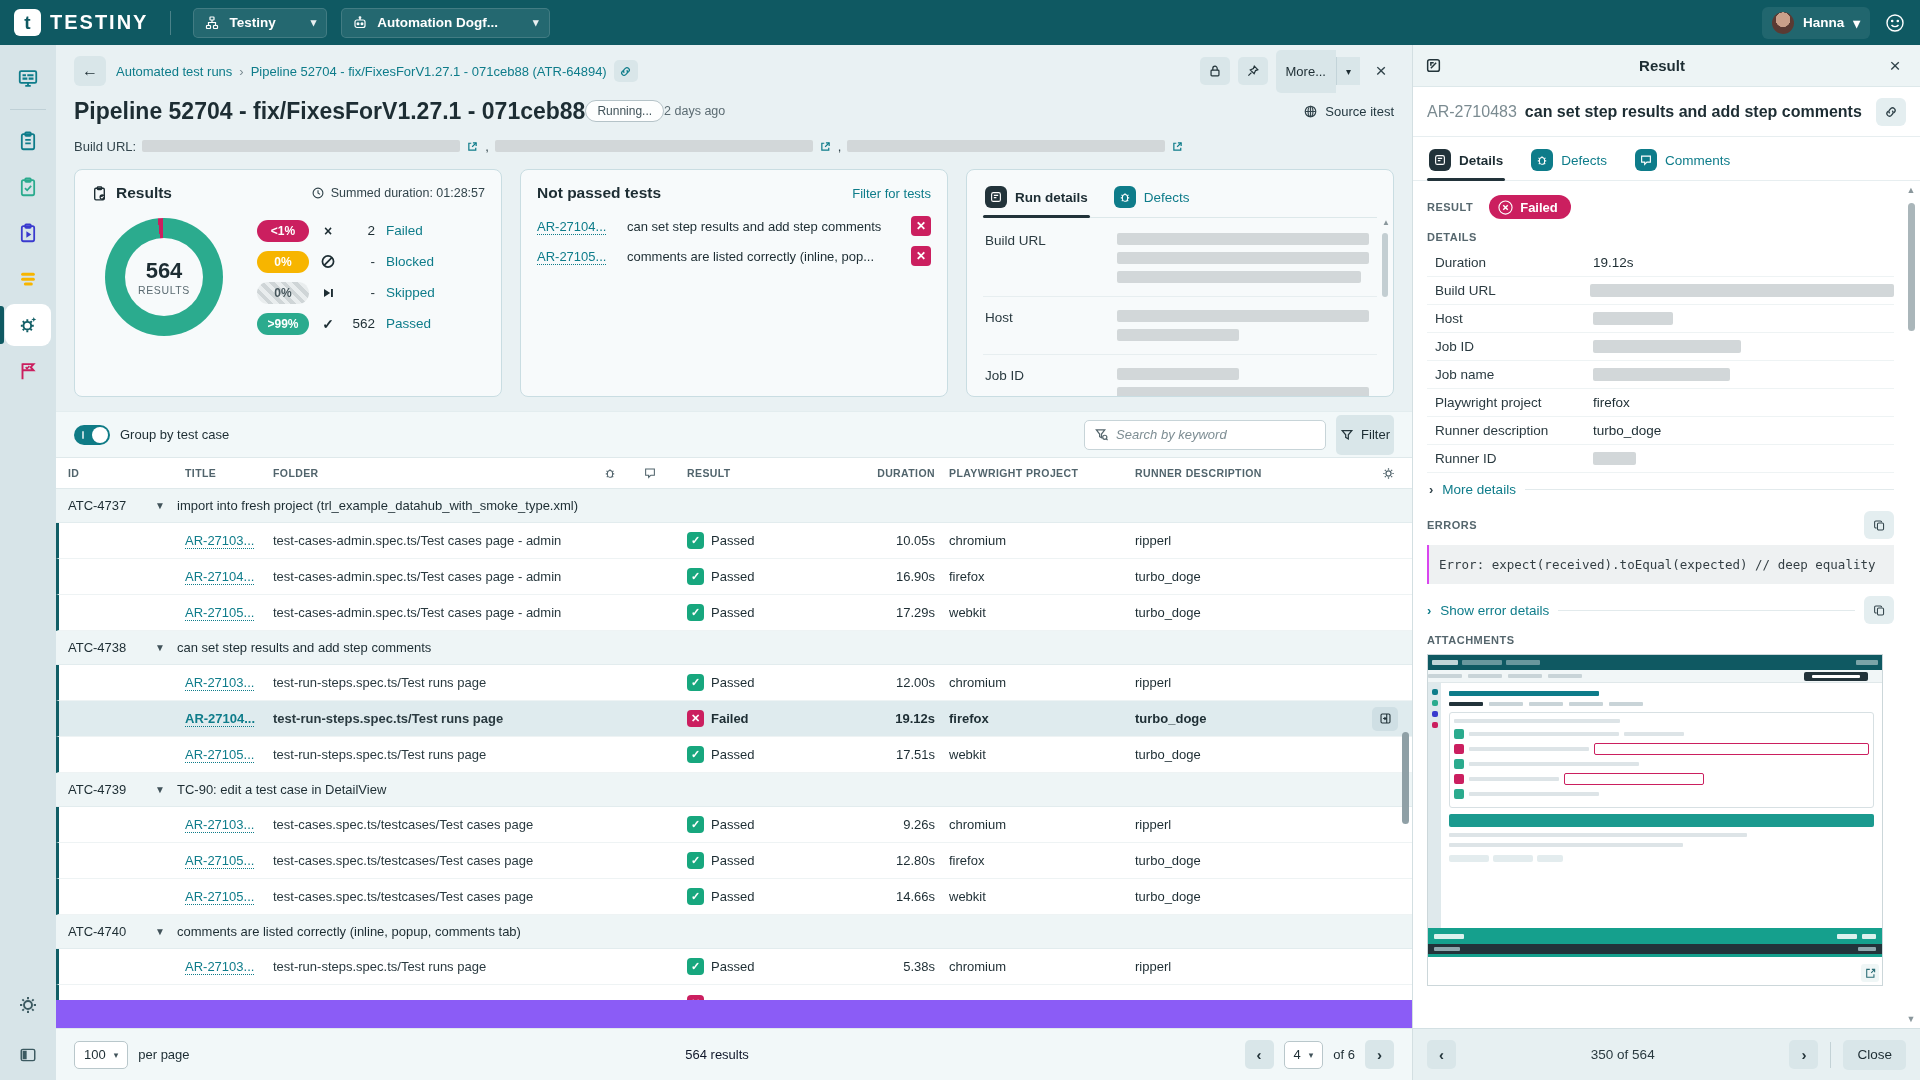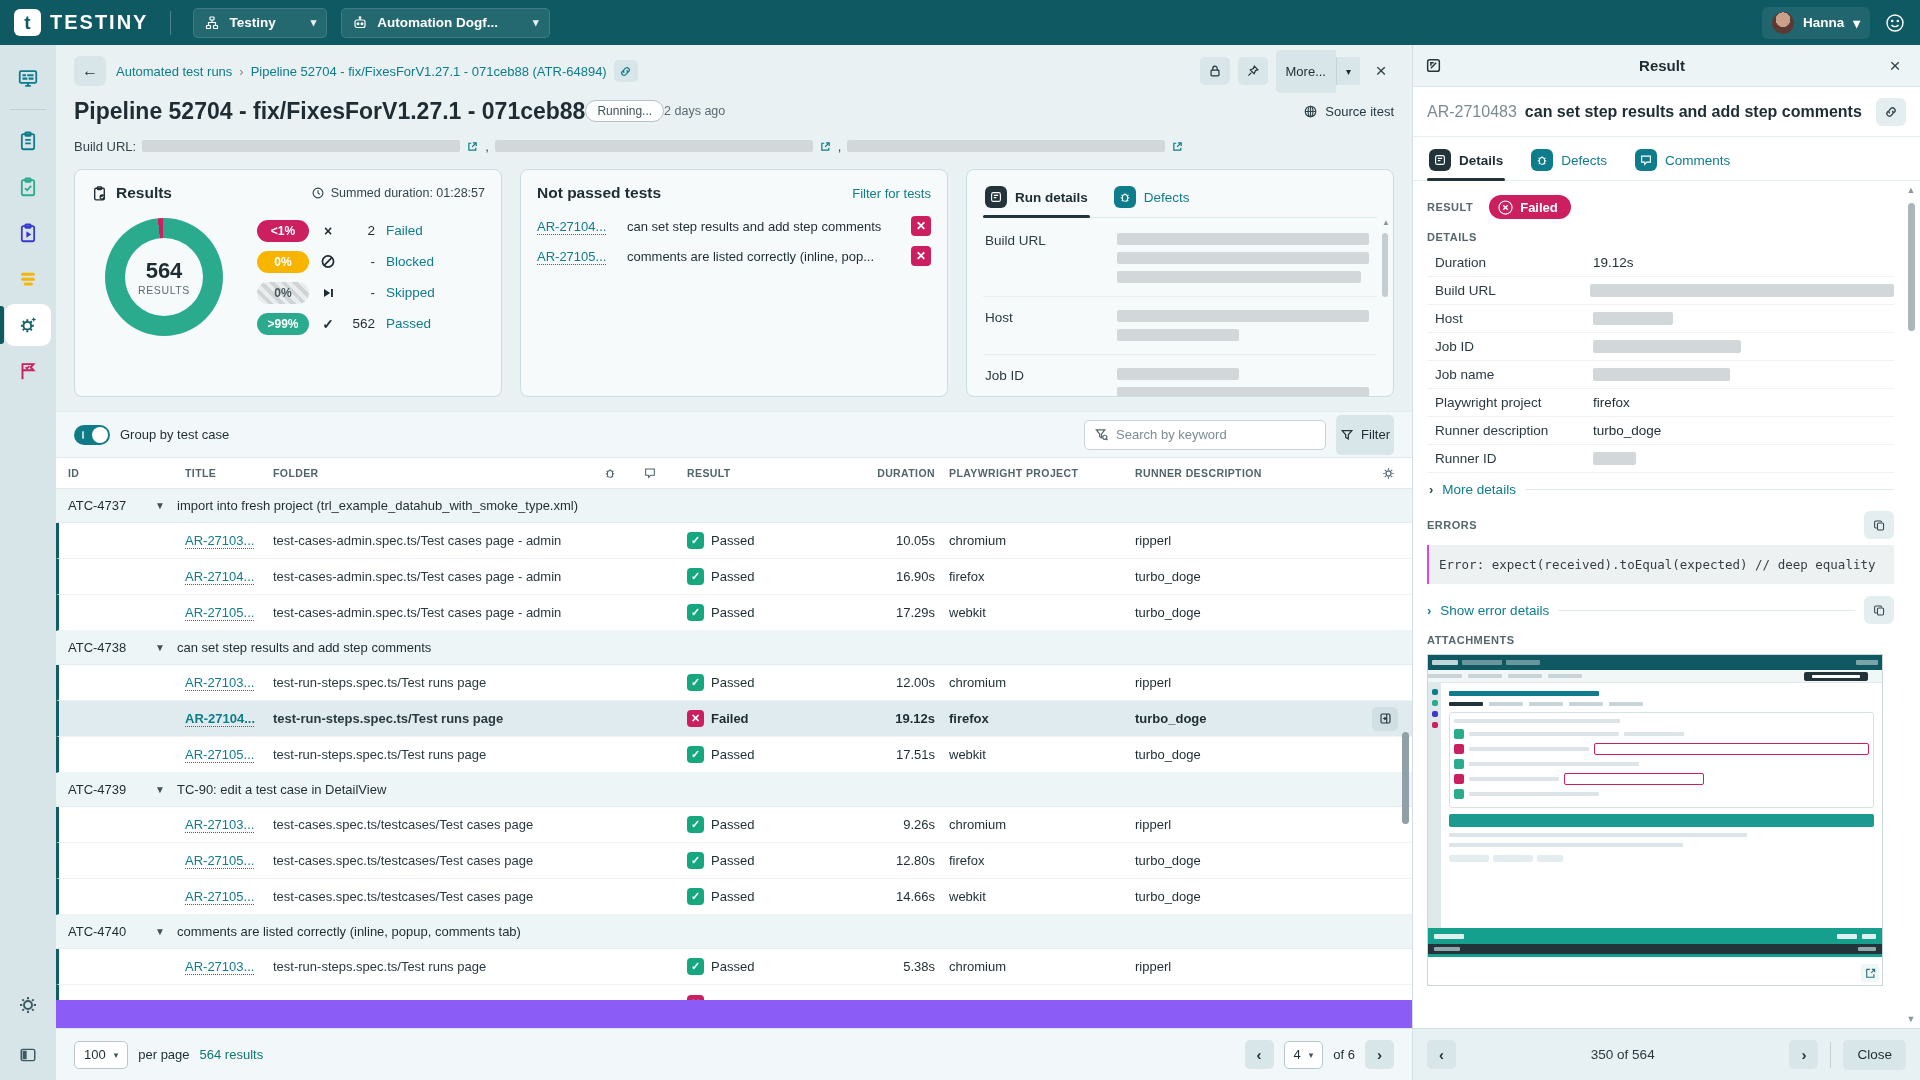--- a/index.html
+++ b/index.html
@@ -86,21 +86,21 @@
   .card-scroll{position:absolute;right:3px;top:48px;bottom:60px;width:8px;}
   .card-scroll .th{width:6px;height:64px;background:#c3ced2;border-radius:3px;margin-top:6px;}
   
   .toolbar{height:46px;background:#f2f8f9;display:flex;align-items:center;padding:0 18px;gap:10px;border-top:1px solid #e3edef;}
   .tog{width:36px;height:20px;border-radius:10px;background:#0f7b86;position:relative;cursor:pointer;}
   .tog::before{content:"";position:absolute;left:8px;top:6px;width:2px;height:8px;background:rgba(255,255,255,.7);border-radius:1px;}
   .tog .knob{position:absolute;right:2px;top:2px;width:16px;height:16px;border-radius:50%;background:#fff;}
   .tog-label{font-size:13px;}
   .toolbar .spacer{flex:1;}
   .search{width:242px;height:30px;background:#fff;border:1px solid #c7d4d8;border-radius:5px;display:flex;align-items:center;gap:7px;padding:0 9px;}
-  .search input{border:none;outline:none;flex:1;font-size:13px;font-family:inherit;color:#ec4899;background:transparent;}
+  .search input{border:none;outline:none;flex:1;font-size:13px;font-family:inherit;color:#ec4899;background:transparent;font-style:italic;}
   .search input::placeholder{color:#7d8d93;}
   .filterbtn{height:40px;background:var(--btn);border-radius:5px;display:flex;align-items:center;gap:7px;padding:0 4px;font-size:13px;cursor:pointer;}
   
   .grid{display:grid;grid-template-columns:117px 88px 330px 40px 44px 160px 88px 200px 1fr 60px;align-items:center;}
   .thead{height:32px;background:#fff;border-top:1px solid #dfe9eb;border-bottom:1px solid #dfe9eb;padding-left:12px;font-size:10.5px;font-weight:700;letter-spacing:.4px;color:#51646c;}
   .thead .dur{text-align:right;} .thead .pw{padding-left:14px;} .thead .gear{display:flex;justify-content:flex-end;padding-right:16px;}
   .tbody{flex:1;background:#8b5cf6;overflow:hidden;}
   .grow{height:34px;background:#eef5f6;border-bottom:1px solid #e2ecee;display:flex;align-items:center;padding-left:12px;font-size:13px;cursor:pointer;}
   .grow .gid{width:97px;display:flex;justify-content:space-between;align-items:center;}
   .grow .chev{color:#41535a;font-size:10px;margin-right:0;}
@@ -115,21 +115,21 @@
   .rbadge.ok{background:#17a77e;} .rbadge.fail{background:var(--failed);}
   .durcell{text-align:right;} .pwcell{padding-left:14px;}
   .rowact{display:flex;justify-content:flex-end;padding-right:14px;}
   .rowact .btn{width:26px;height:24px;background:#cfdfe4;border-radius:5px;display:flex;align-items:center;justify-content:center;cursor:pointer;}
   .main-scroll{position:absolute;right:1px;top:482px;bottom:52px;width:9px;}
   .main-scroll .th{width:7px;height:92px;background:#8fa0a6;border-radius:4px;margin-top:205px;}
   
   .mainfoot{height:52px;background:#f2f8f9;border-top:1px solid #dfe9eb;display:flex;align-items:center;padding:0 18px;gap:10px;font-size:13px;}
   .selectbox{height:28px;background:#fff;border:1px solid #b9c7cb;border-radius:5px;display:flex;align-items:center;gap:8px;padding:0 9px;cursor:pointer;}
   .selectbox .chev{font-size:9px;color:#41535a;}
-  .mainfoot .center{flex:1;text-align:left;color:#0f766e;}
+  .mainfoot .center{flex:1;text-align:center;color:#0f172a;}
   .pgbtn{width:29px;height:29px;background:var(--btn);border-radius:5px;display:flex;align-items:center;justify-content:center;font-size:15px;color:#23343a;cursor:pointer;font-weight:700;}
   
   .rpanel{width:508px;background:#fff;border-left:1px solid #d3dfe2;display:flex;flex-direction:column;}
   .rp-head{height:42px;background:#edf4f5;border-bottom:1px solid #dde8ea;display:flex;align-items:center;padding:0 12px;}
   .rp-title{flex:1;text-align:center;font-size:15px;font-weight:700;}
   .rp-name{height:50px;display:flex;align-items:center;gap:8px;padding:0 14px;border-bottom:1px solid #e7eef0;font-size:16px;}
   .rp-id{color:#7b8b91;}
   .rp-nm{font-weight:700;flex:1;white-space:nowrap;overflow:hidden;text-overflow:ellipsis;}
   .rp-tabs{height:44px;display:flex;gap:24px;align-items:flex-end;padding:0 14px;border-bottom:1px solid #e7eef0;}
   .rcontent{flex:1;position:relative;padding:14px 26px 0 14px;overflow:hidden;}

